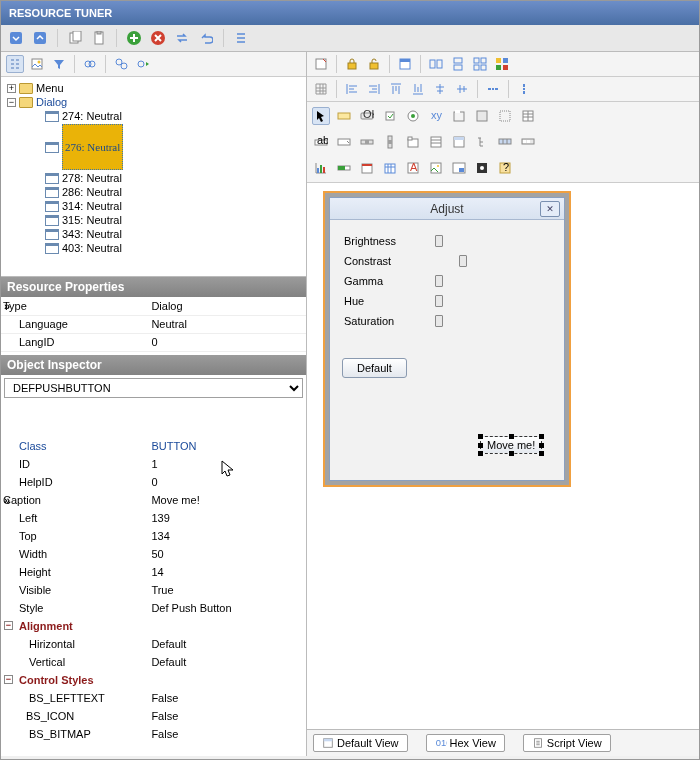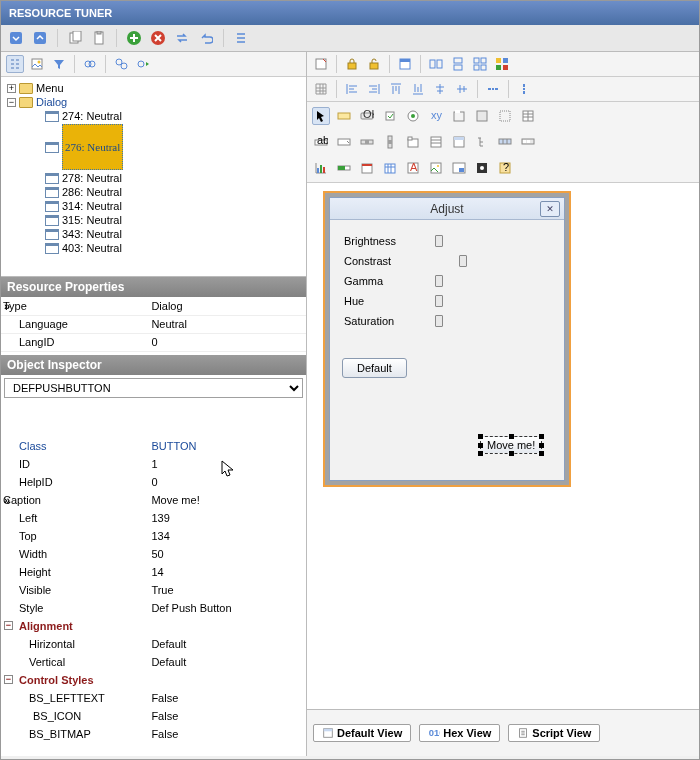--- a/index.html
+++ b/index.html
@@ -49,21 +49,21 @@
 .dlg-label { width: 70px; background: #f2f2f2; padding: 1px 2px; }
 .slider { flex: 1; height: 18px; position: relative; }
 .slider-track { position: absolute; left: 0; right: 0; top: 8px; height: 2px; }
 .slider-thumb { position: absolute; left: 0; top: 3px; width: 8px; height: 12px; background: #e8e8e8; border: 1px solid #888; border-radius: 1px; }
 .dlg-btn { border: 1px solid #8a9ab0; background: linear-gradient(#fff, #e4e8ee); padding: 3px 14px; border-radius: 3px; cursor: pointer; font-size: 11px; }
 .selected-ctl { position: absolute; border: 1px dashed #333; background: linear-gradient(#fff,#e4e8ee); padding: 2px 6px; font-size: 11px; left: 150px; top: 216px; }
 .selhandle { position: absolute; width: 5px; height: 5px; background: #000; }
 .h-tl{top:-3px;left:-3px}.h-tr{top:-3px;right:-3px}.h-bl{bottom:-3px;left:-3px}.h-br{bottom:-3px;right:-3px}
 .h-tm{top:-3px;left:50%;margin-left:-2px}.h-bm{bottom:-3px;left:50%;margin-left:-2px}
 .h-lm{left:-3px;top:50%;margin-top:-2px}.h-rm{right:-3px;top:50%;margin-top:-2px}
-.bottom-tabs { border-top: 1px solid #bbb; padding: 14px 6px; display: flex; gap: 8px; background: #f4f4f4; font-weight: bold; }
+.bottom-tabs { border-top: 1px solid #bbb; padding: 4px 6px; display: flex; gap: 18px; background: #f4f4f4; }
 .tab { border: 1px solid #a0a0a0; padding: 2px 8px; background: #fff; border-radius: 2px; cursor: pointer; display: flex; align-items: center; gap: 3px; }
 .tab svg { width: 12px; height: 12px; }
 .cursor-arrow { position: absolute; left: 221px; top: 460px; pointer-events: none; }
 
 
 svg { display: block; }
 .right-icons-row { display: flex; gap: 5px; flex-wrap: wrap; padding: 2px 0; width: 100%; }
 </style>
 </head>
 <body>
@@ -298,21 +298,21 @@
               </tr>
         <tr class="group-row">
                 <td class="has-exp"><span class="group-exp">−</span><span>Control Styles</span></td>
                 <td></td>
               </tr>
         <tr>
                 <td style="padding-left:28px">BS_LEFTTEXT</td>
                 <td>False</td>
               </tr>
         <tr>
-                <td style="padding-left:32px">BS_ICON</td>
+                <td style="padding-left:25px">BS_ICON</td>
                 <td>False</td>
               </tr>
         <tr>
                 <td style="padding-left:28px">BS_BITMAP</td>
                 <td>False</td>
               </tr>
 
       </tbody>
           </table>
       </div>

